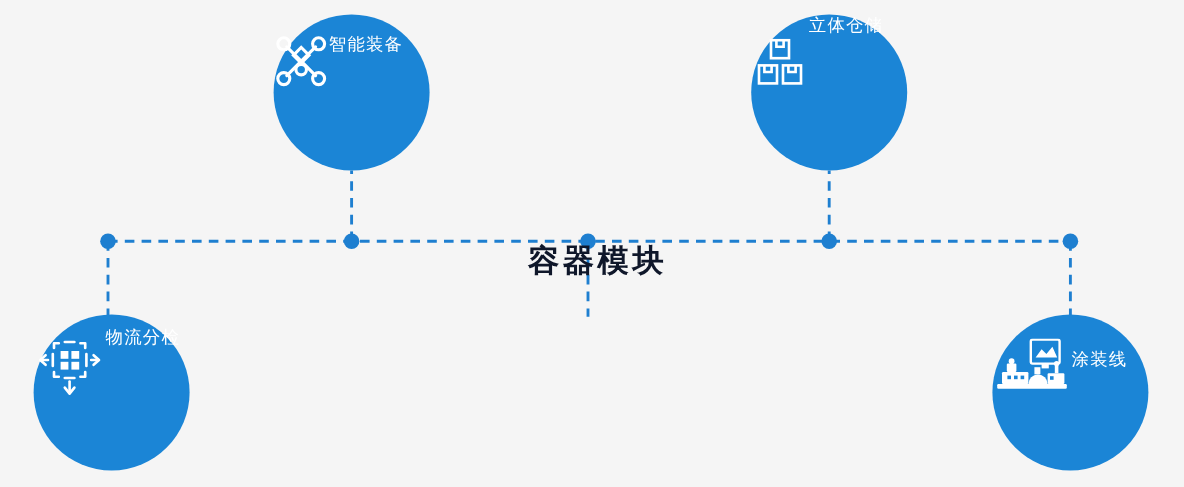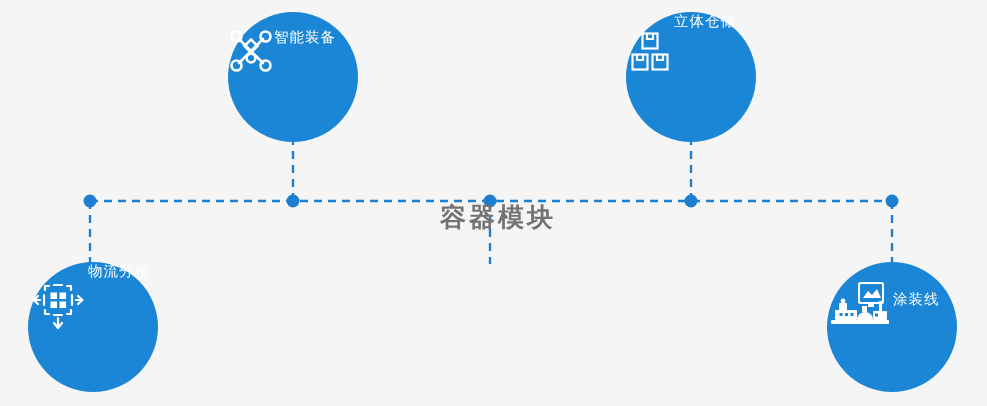--- a/index.html
+++ b/index.html
@@ -25,21 +25,21 @@
     top: 0;
     width: 987px;
     height: 406px;
   }
   .watermark {
     position: absolute;
     left: 440px;
     top: 200px;
     font-size: 26px;
     letter-spacing: 3px;
-    color: #737373;
+    color: #0f172a;
     font-weight: 700;
     user-select: none;
     white-space: nowrap;
   }
   .node-circle {
     position: absolute;
     border-radius: 50%;
     background: #1b85d6;
     display: flex;
     justify-content: flex-start;
@@ -145,21 +145,21 @@
         <path d="M12 22 l-6 0"></path>
         <path d="M10 18 l-4.5 4 4.5 4"></path>
 
         <path d="M48 22 l6 0"></path>
         <path d="M50 18 l4.5 4 -4.5 4"></path>
 
         <path d="M30 40 v8"></path>
         <path d="M26 45 l4 5 4 -5"></path>
       </g>
     </svg>
-    <div class="node-label" style="">物流分检</div>
+    <div class="node-label" style="margin-top:10px;">物流分检</div>
   </div>
 
 
   <div class="node-circle n-bot" style="left:827px; top:262px;">
     <svg class="node-icon" width="66" height="50" viewBox="0 0 66 50" style="margin-top:20px;">
       <g fill="#ffffff">
 
         <rect x="32" y="1" width="24" height="20" rx="1.5" fill="none" stroke="#ffffff" stroke-width="2"></rect>
         <path d="M36 16 l5 -7 4 4 5 -6 4 9 z"></path>
         <rect x="41" y="21" width="6" height="4"></rect>

